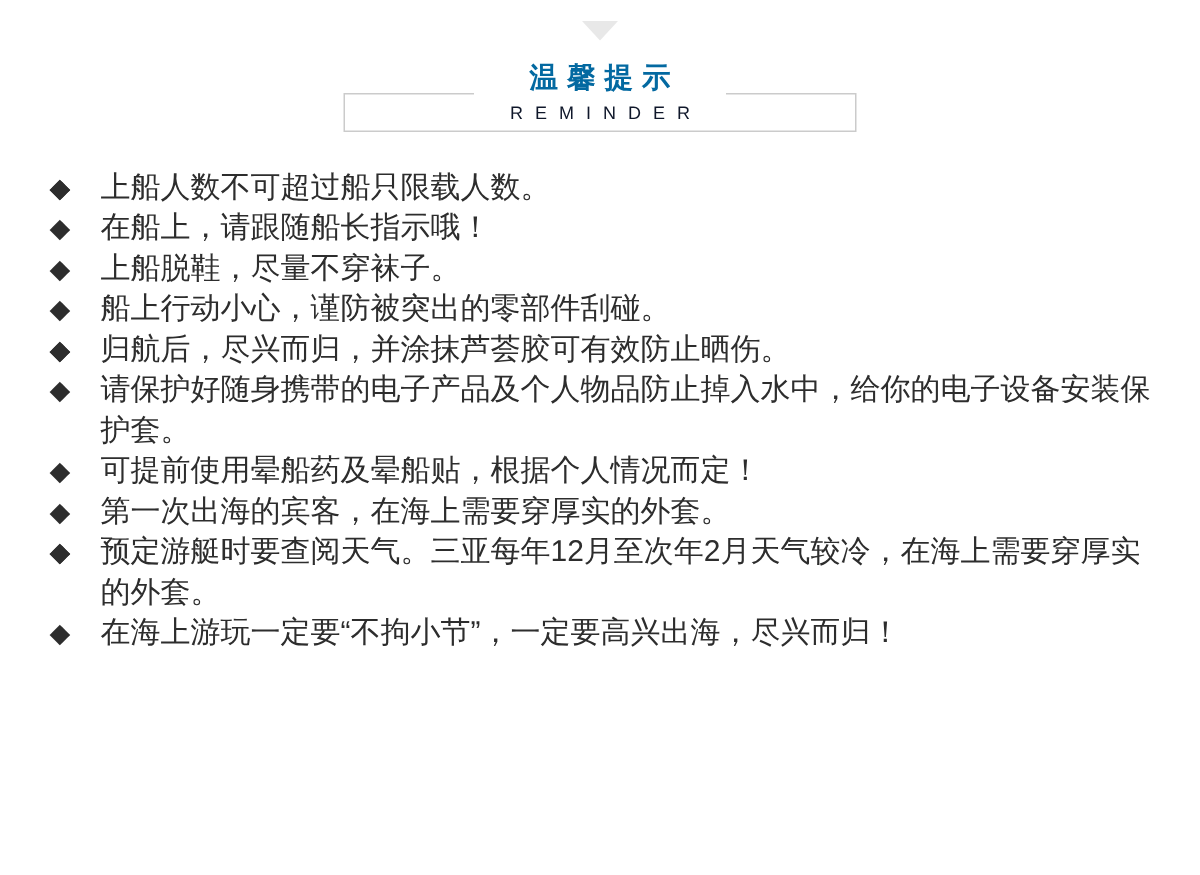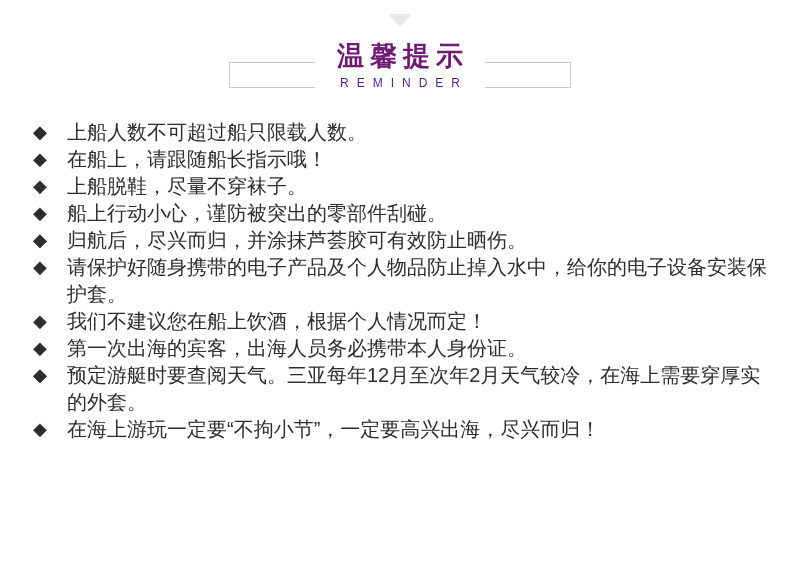--- a/index.html
+++ b/index.html
@@ -35,34 +35,34 @@
   }
   .title-text {
     position: relative;
     display: inline-block;
     background: #ffffff;
     padding: 0 16px;
     z-index: 1;
   }
   .title {
     margin: 0;
-    font-size: 27px;
+    font-size: 19px;
     font-weight: bold;
     line-height: 1;
     letter-spacing: 6px;
     text-indent: 6px;
-    color: #701a75;
+    color: #0369a1;
   }
   .subtitle {
     margin-top: 7px;
     font-size: 12px;
     line-height: 1;
     letter-spacing: 8px;
     text-indent: 8px;
-    color: #4c1d95;
+    color: #0f172a;
   }
 
   
   .reminder-list {
     list-style: none;
     margin: 28px 0 0 33px;
     padding: 0;
     width: 744px;
   }
   .item {
@@ -98,20 +98,20 @@
 
   <ul class="reminder-list">
     <li class="item"><span class="bullet">◆</span></li>
     <li class="item"><span class="bullet">◆</span><span>上船人数不可超过船只限载人数。</span></li>
     <li class="item"><span class="bullet">◆</span><span>在船上，请跟随船长指示哦！</span></li>
     <li class="item"><span class="bullet">◆</span><span>上船脱鞋，尽量不穿袜子。</span></li>
     <li class="item"><span class="bullet">◆</span><span>船上行动小心，谨防被突出的零部件刮碰。</span></li>
     <li class="item"><span class="bullet">◆</span></li>
     <li class="item"><span class="bullet">◆</span><span>归航后，尽兴而归，并涂抹芦荟胶可有效防止晒伤。</span></li>
     <li class="item"><span class="bullet">◆</span><span>请保护好随身携带的电子产品及个人物品防止掉入水中，给你的电子设备安装保护套。</span></li>
-    <li class="item"><span class="bullet">◆</span><span>我们不建议您在船上饮酒，根据个人情况而定！</span></li>
-    <li class="item"><span class="bullet">◆</span><span>第一次出海的宾客，出海人员务必携带本人身份证。</span></li>
+    <li class="item"><span class="bullet">◆</span><span>可提前使用晕船药及晕船贴，根据个人情况而定！</span></li>
+    <li class="item"><span class="bullet">◆</span><span>第一次出海的宾客，在海上需要穿厚实的外套。</span></li>
     <li class="item"><span class="bullet">◆</span></li>
     <li class="item"><span class="bullet">◆</span><span>预定游艇时要查阅天气。三亚每年12月至次年2月天气较冷，在海上需要穿厚实的外套。</span></li>
     <li class="item"><span class="bullet">◆</span><span>在海上游玩一定要“不拘小节”，一定要高兴出海，尽兴而归！</span></li>
   </ul>
 
 </div>
 
 </body></html>

